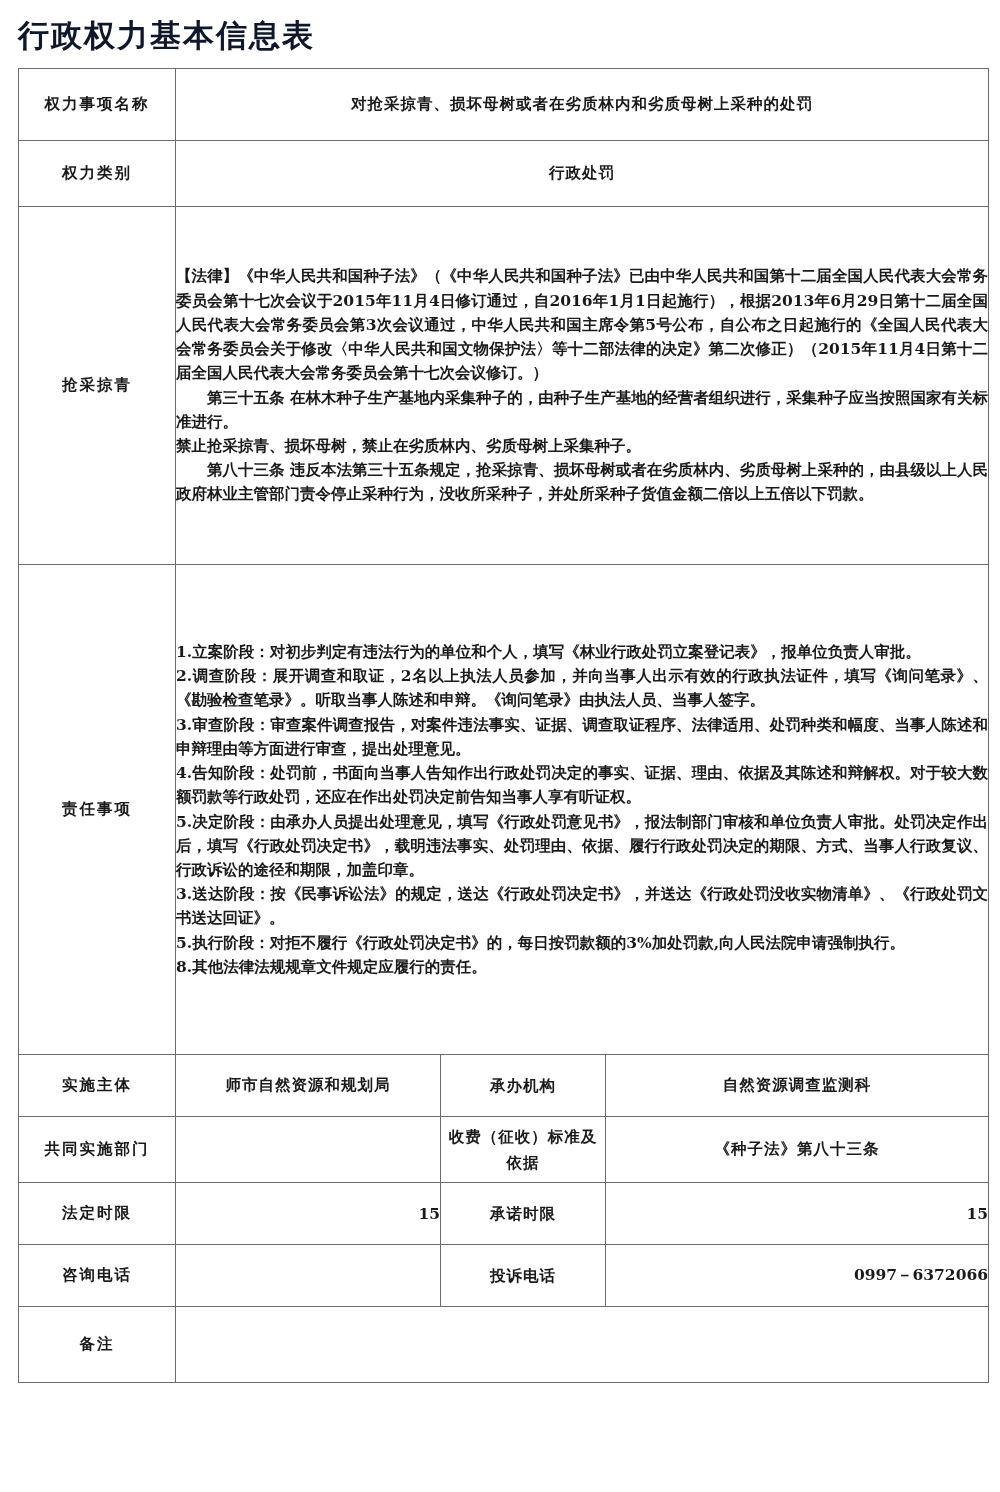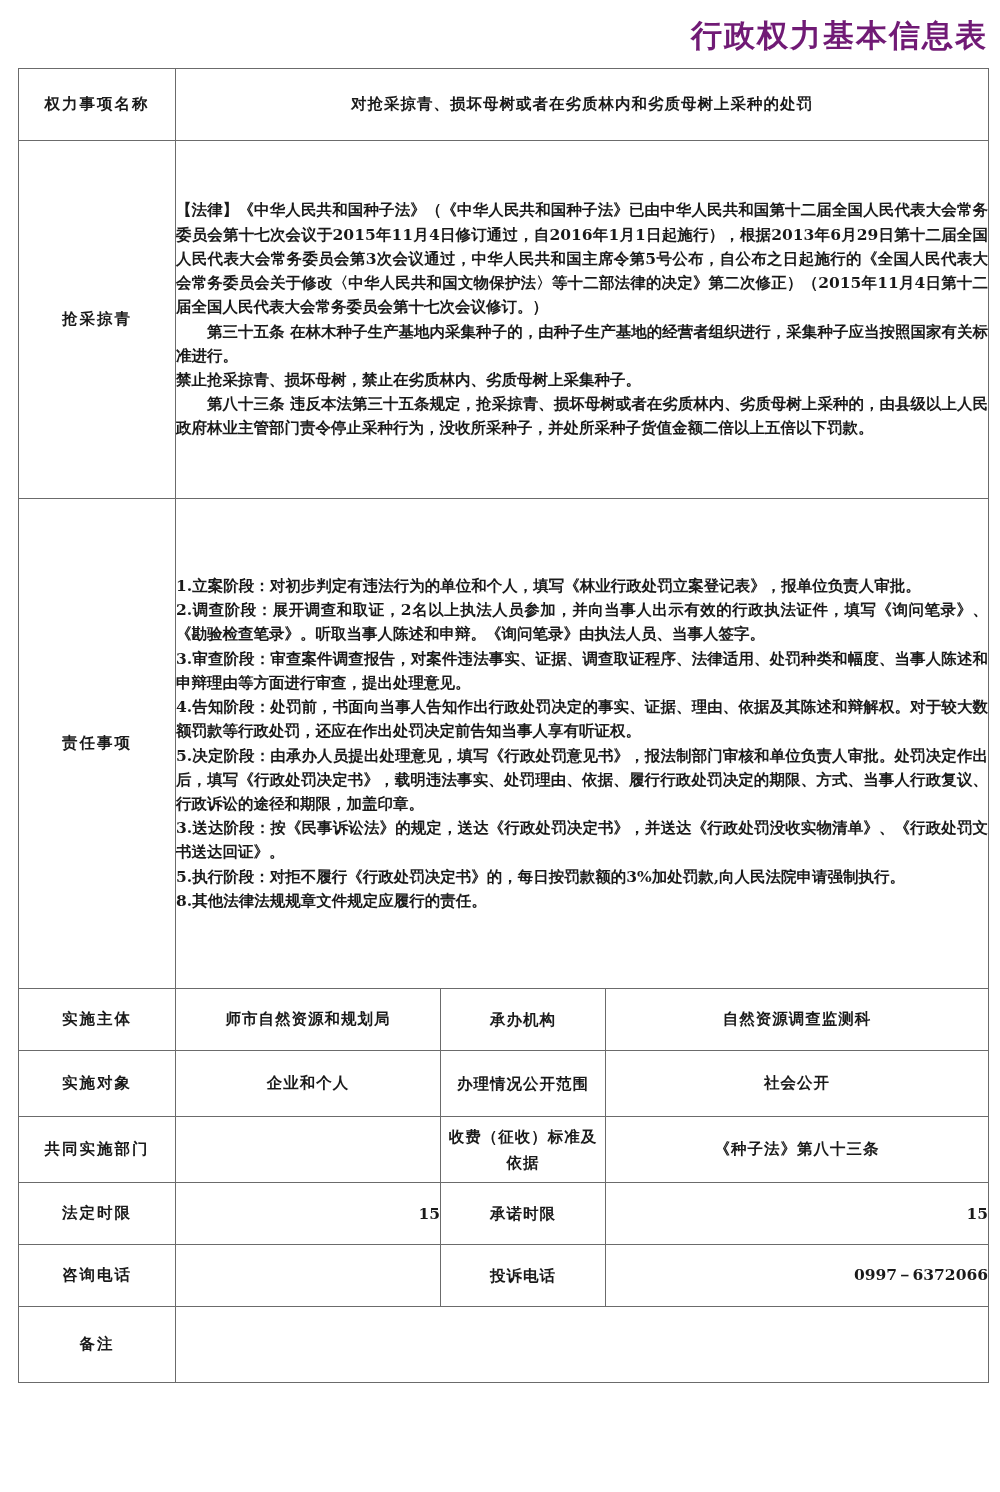--- a/index.html
+++ b/index.html
@@ -22,27 +22,27 @@
     height: 1492px;
     box-sizing: border-box;
   }
 
   
   .doc-title {
     position: absolute;
     left: 18px;
     top: 10px;
     width: 970px;
-    text-align: right;
+    text-align: left;
     font-size: 31px;
     font-weight: bold;
     letter-spacing: 2px;
     line-height: 50px;
     font-family: "DejaVu Serif", "Liberation Serif", serif;
-    color: #701a75;
+    color: #0f172a;
   }
 
   
   .info-table {
     position: absolute;
     left: 18px;
     top: 68px;
     width: 970px;
     border-collapse: collapse;
     table-layout: fixed;
@@ -135,20 +135,24 @@
       <col style="width:165px">
       <col style="width:383px">
     </colgroup>
     <tbody>
 
       <tr class="r-name">
         <td class="lbl">权力事项名称</td>
         <td class="val-center" colspan="3">对抢采掠青、损坏母树或者在劣质林内和劣质母树上采种的处罚</td>
       </tr>
 
+      <tr class="r-kind">
+        <td class="lbl">权力类别</td>
+        <td class="val-center" colspan="3">行政处罚</td>
+      </tr>
 
       <tr class="r-basis">
         <td class="lbl">抢采掠青</td>
         <td class="prose basis-cell" colspan="3">
           <p>【法律】《中华人民共和国种子法》（《中华人民共和国种子法》已由中华人民共和国第十二届全国人民代表大会常务委员会第十七次会议于2015年11月4日修订通过，自2016年1月1日起施行），根据2013年6月29日第十二届全国人民代表大会常务委员会第3次会议通过，中华人民共和国主席令第5号公布，自公布之日起施行的《全国人民代表大会常务委员会关于修改〈中华人民共和国文物保护法〉等十二部法律的决定》第二次修正）（2015年11月4日第十二届全国人民代表大会常务委员会第十七次会议修订。）</p>
           <p class="indent">第三十五条 在林木种子生产基地内采集种子的，由种子生产基地的经营者组织进行，采集种子应当按照国家有关标准进行。</p>
           <p>禁止抢采掠青、损坏母树，禁止在劣质林内、劣质母树上采集种子。</p>
           <p class="indent">第八十三条 违反本法第三十五条规定，抢采掠青、损坏母树或者在劣质林内、劣质母树上采种的，由县级以上人民政府林业主管部门责令停止采种行为，没收所采种子，并处所采种子货值金额二倍以上五倍以下罚款。</p>
         </td>
       </tr>
@@ -167,26 +171,20 @@
         </td>
       </tr>
 
       <tr class="r-short">
         <td class="lbl">实施主体</td>
         <td class="val-center">师市自然资源和规划局</td>
         <td class="lbl2">承办机构</td>
         <td class="val-center">自然资源调查监测科</td>
       </tr>
 
-      <tr class="r-mid">
-        <td class="lbl">实施对象</td>
-        <td class="val-center">企业和个人</td>
-        <td class="lbl2">办理情况公开范围</td>
-        <td class="val-center">社会公开</td>
-      </tr>
 
       <tr class="r-mid">
         <td class="lbl">共同实施部门</td>
         <td class="val-center empty-cell"></td>
         <td class="lbl2">收费（征收）标准及依据</td>
         <td class="val-center">《种子法》第八十三条</td>
       </tr>
 
       <tr class="r-short">
         <td class="lbl">法定时限</td>

